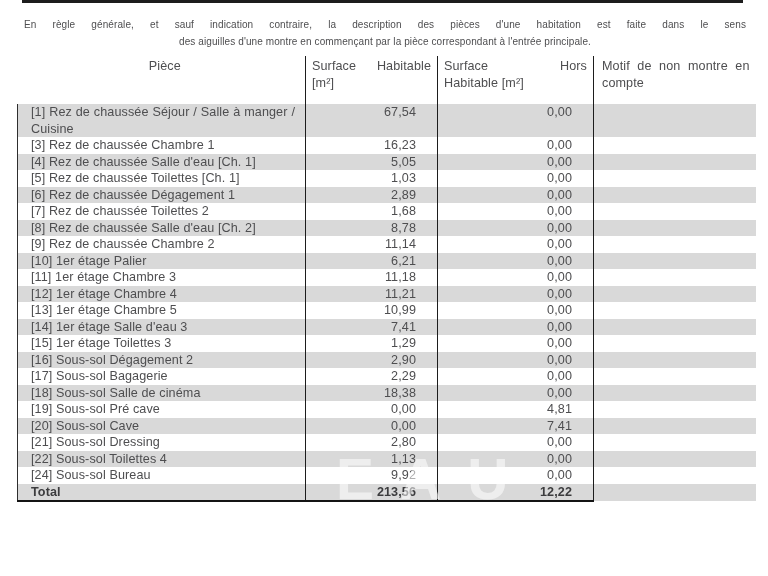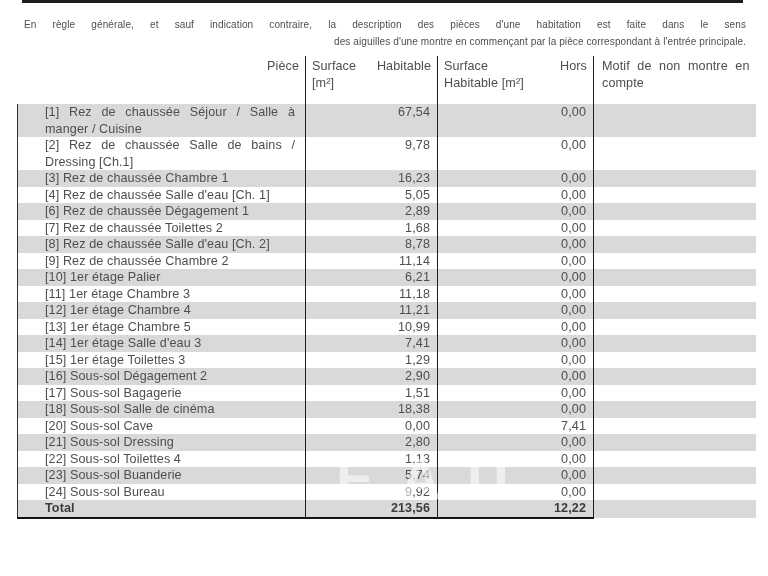--- a/index.html
+++ b/index.html
@@ -15,42 +15,42 @@
     -webkit-font-smoothing:antialiased;
   }
   .top-rule{
     position:absolute;left:22px;top:0;width:721px;height:3px;background:var(--line);
   }
   .intro{
     position:absolute;left:24px;top:16px;width:722px;
     font-size:10px;line-height:17px;letter-spacing:.1px;
   }
   .intro .l1{text-align:justify;text-align-last:justify;}
-  .intro .l2{text-align:right;}
+  .intro .l2{text-align:center;}
 
   table.surface{
     position:absolute;left:17px;top:56px;width:738px;
     border-collapse:collapse;table-layout:fixed;
     font-size:12.6px;line-height:16.5px;letter-spacing:.1px;
   }
   col.c1{width:288px;} col.c2{width:132px;} col.c3{width:156px;} col.c4{width:162px;}
 
   th{
     font-weight:normal;vertical-align:top;height:46px;
     padding:2px 6px 0 6px;color:var(--ink);
   }
-  th.h-piece{padding-left:13px;text-align:right;}
+  th.h-piece{padding-left:13px;text-align:center;}
   th.h-hab{text-align:justify;}
   th.h-hors .l1{display:flex;justify-content:space-between;text-align:right;}
   th.h-hors{text-align:left;}
   th.h-motif{text-align:justify;padding-left:8px;}
 
   td{padding:0;vertical-align:top;}
-  td.cell-piece{padding:0 10px 0 27px;text-align:justify;}
-  td.cell-habitable, td.cell-hors{text-align:right;padding-right:7px;}
+  td.cell-piece{padding:0 10px 0 13px;text-align:justify;}
+  td.cell-habitable, td.cell-hors{text-align:right;padding-right:21px;}
   td.cell-motif{padding-left:8px;}
 
   
   th.h-hab, th.h-hors, th.h-motif,
   td.cell-habitable, td.cell-hors, td.cell-motif{
     border-left:1.5px solid var(--line);
   }
   
   tbody td.cell-piece, tfoot td.cell-piece{border-left:1px solid #2e2e2e;}
 
@@ -98,38 +98,38 @@
   </thead>
   <tbody>
 
   <tr>
         <td class="cell-piece">[1] Rez de chaussée Séjour / Salle à manger / Cuisine</td>
         <td class="cell-habitable">67,54</td>
         <td class="cell-hors">0,00</td>
         <td class="cell-motif"></td>
       </tr>
       <tr>
-        <td class="cell-piece">[2] Rez de chaussée Salle de bains / Dressing [Ch.1]</td>
-        <td class="cell-habitable">9,78</td>
-        <td class="cell-hors">0,00</td>
-        <td class="cell-motif"></td>
-      </tr>
-      <tr>
         <td class="cell-piece">[3] Rez de chaussée Chambre 1</td>
         <td class="cell-habitable">16,23</td>
         <td class="cell-hors">0,00</td>
         <td class="cell-motif"></td>
       </tr>
       <tr>
         <td class="cell-piece">[4] Rez de chaussée Salle d'eau [Ch. 1]</td>
         <td class="cell-habitable">5,05</td>
         <td class="cell-hors">0,00</td>
         <td class="cell-motif"></td>
       </tr>
       <tr>
+        <td class="cell-piece">[5] Rez de chaussée Toilettes [Ch. 1]</td>
+        <td class="cell-habitable">1,03</td>
+        <td class="cell-hors">0,00</td>
+        <td class="cell-motif"></td>
+      </tr>
+      <tr>
         <td class="cell-piece">[6] Rez de chaussée Dégagement 1</td>
         <td class="cell-habitable">2,89</td>
         <td class="cell-hors">0,00</td>
         <td class="cell-motif"></td>
       </tr>
       <tr>
         <td class="cell-piece">[7] Rez de chaussée Toilettes 2</td>
         <td class="cell-habitable">1,68</td>
         <td class="cell-hors">0,00</td>
         <td class="cell-motif"></td>
@@ -183,51 +183,51 @@
         <td class="cell-motif"></td>
       </tr>
       <tr>
         <td class="cell-piece">[16] Sous-sol Dégagement 2</td>
         <td class="cell-habitable">2,90</td>
         <td class="cell-hors">0,00</td>
         <td class="cell-motif"></td>
       </tr>
       <tr>
         <td class="cell-piece">[17] Sous-sol Bagagerie</td>
-        <td class="cell-habitable">1,51</td>
+        <td class="cell-habitable">2,29</td>
         <td class="cell-hors">0,00</td>
         <td class="cell-motif"></td>
       </tr>
       <tr>
         <td class="cell-piece">[18] Sous-sol Salle de cinéma</td>
         <td class="cell-habitable">18,38</td>
         <td class="cell-hors">0,00</td>
+        <td class="cell-motif"></td>
+      </tr>
+      <tr>
+        <td class="cell-piece">[19] Sous-sol Pré cave</td>
+        <td class="cell-habitable">0,00</td>
+        <td class="cell-hors">4,81</td>
         <td class="cell-motif"></td>
       </tr>
       <tr>
         <td class="cell-piece">[20] Sous-sol Cave</td>
         <td class="cell-habitable">0,00</td>
         <td class="cell-hors">7,41</td>
         <td class="cell-motif"></td>
       </tr>
       <tr>
         <td class="cell-piece">[21] Sous-sol Dressing</td>
         <td class="cell-habitable">2,80</td>
         <td class="cell-hors">0,00</td>
         <td class="cell-motif"></td>
       </tr>
       <tr>
         <td class="cell-piece">[22] Sous-sol Toilettes 4</td>
         <td class="cell-habitable">1,13</td>
-        <td class="cell-hors">0,00</td>
-        <td class="cell-motif"></td>
-      </tr>
-      <tr>
-        <td class="cell-piece">[23] Sous-sol Buanderie</td>
-        <td class="cell-habitable">5,74</td>
         <td class="cell-hors">0,00</td>
         <td class="cell-motif"></td>
       </tr>
       <tr>
         <td class="cell-piece">[24] Sous-sol Bureau</td>
         <td class="cell-habitable">9,92</td>
         <td class="cell-hors">0,00</td>
         <td class="cell-motif"></td>
       </tr>
     </tbody>

